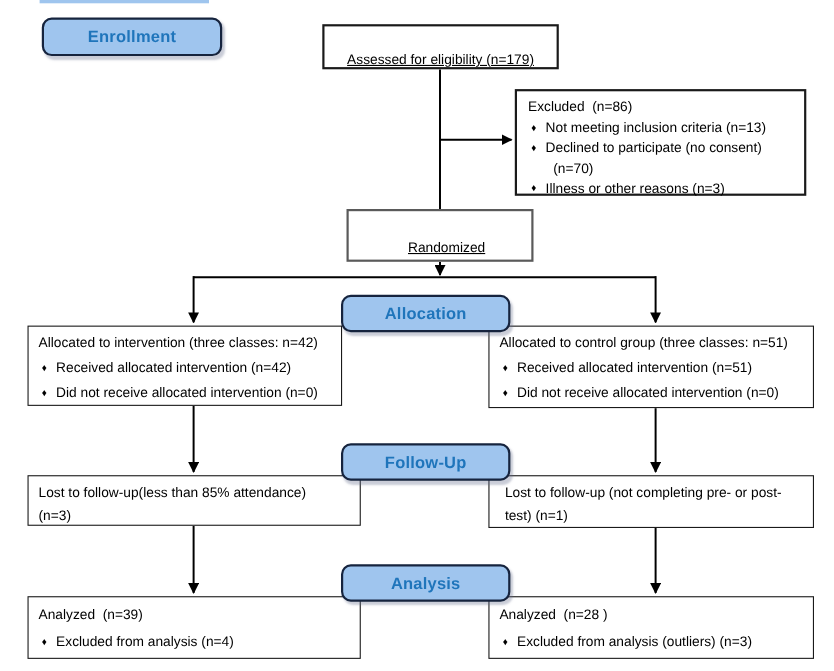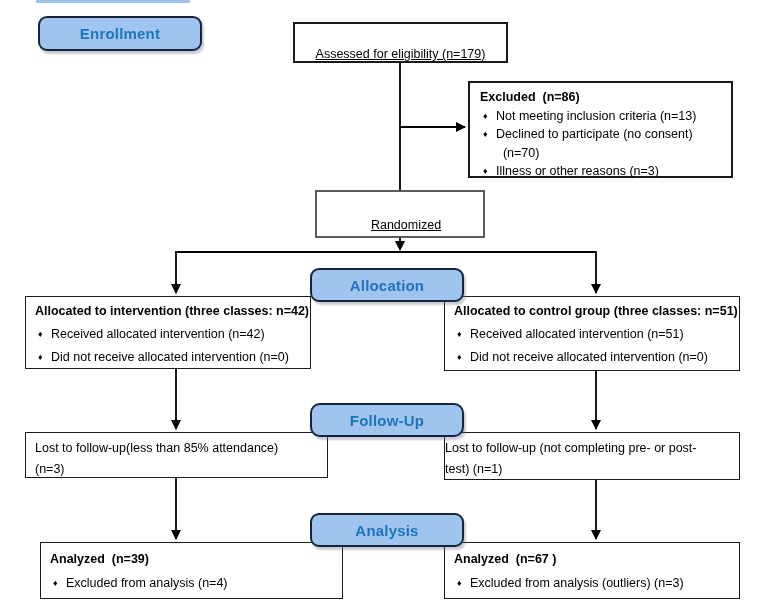--- a/index.html
+++ b/index.html
@@ -15,38 +15,38 @@
     position:absolute;z-index:3;display:flex;align-items:center;justify-content:center;
     background:var(--stage-fill,#9FC5EE);
     border:2px solid var(--stage-border,#16243E);
     border-radius:9px;
     box-shadow:2px 3px 2px rgba(100,110,140,.35);
     color:var(--stage-text,#1F75BB);
     font-weight:bold;font-size:15px;letter-spacing:.2px;
   }
   .pill-enrollment{left:38px;top:16px;width:160px;height:31px;}
   .pill-allocation{left:310px;top:268px;width:150px;height:30px;}
-  .pill-followup{left:310px;top:403px;width:150px;height:30px;border-radius:10px;}
+  .pill-followup{left:310px;top:403px;width:150px;height:30px;}
   .pill-analysis{left:310px;top:513px;width:150px;height:30px;}
   .box{
     position:absolute;z-index:2;background:#fff;
     border:1.6px solid var(--box-border,#1a1a1a);
     font-size:12.5px;box-sizing:border-box;
   }
   .center-box{display:flex;flex-direction:column;align-items:center;justify-content:flex-end;text-align:center;text-decoration:underline;}
   .box-assessed{left:293px;top:22px;width:215px;height:41px;border-width:2px;}
   .box-excluded{left:468px;top:81px;width:265px;height:97px;padding:5px 8px 0 10px;line-height:18.5px;border-width:2px;}
   .box-randomized{left:315px;top:190px;width:170px;height:48px;border:2px solid #5a5a5a;line-height:21px;padding-left:12px;}
   .box-alloc-left{left:25px;top:296px;width:286px;height:73px;padding:3px 6px 0 9px;line-height:23px;}
   .box-alloc-right{left:444px;top:296px;width:296px;height:75px;padding:3px 6px 0 9px;line-height:23px;}
   .box-fu-left{left:25px;top:432px;width:303px;height:46px;padding:5px 6px 0 9px;line-height:21px;}
-  .box-fu-right{left:444px;top:432px;width:296px;height:48px;padding:5px 6px 0 0;line-height:21px;}
-  .box-an-left{left:40px;top:542px;width:303px;height:57px;padding:4px 6px 0 9px;line-height:24px;}
+  .box-fu-right{left:444px;top:432px;width:296px;height:48px;padding:5px 6px 0 14px;line-height:21px;}
+  .box-an-left{left:25px;top:542px;width:303px;height:57px;padding:4px 6px 0 9px;line-height:24px;}
   .box-an-right{left:444px;top:542px;width:296px;height:57px;padding:4px 6px 0 9px;line-height:24px;}
-  .box-title{white-space:pre;overflow:visible;font-weight:bold;}
+  .box-title{white-space:pre;overflow:visible;}
   .pre{white-space:pre-wrap;}
   .bullet{display:flex;align-items:flex-start;padding-left:3px;}
   .bi{font-size:9px;width:13px;flex:none;}
   .bt{white-space:pre-wrap;}
 </style>
 </head>
 <body>
 
 <div class="canvas">
 
@@ -147,20 +147,20 @@
 
   <div class="box box-an-left">
     <div class="box-title">Analyzed  (n=39)</div>
     <div class="bullet">
       <span class="bi">♦</span>
       <span class="bt">Excluded from analysis (n=4)</span>
     </div>
   </div>
 
   <div class="box box-an-right">
-    <div class="box-title">Analyzed  (n=67 )</div>
+    <div class="box-title">Analyzed  (n=28 )</div>
     <div class="bullet">
       <span class="bi">♦</span>
       <span class="bt">Excluded from analysis (outliers) (n=3)</span>
     </div>
   </div>
 
 </div>
 
 </body></html>

